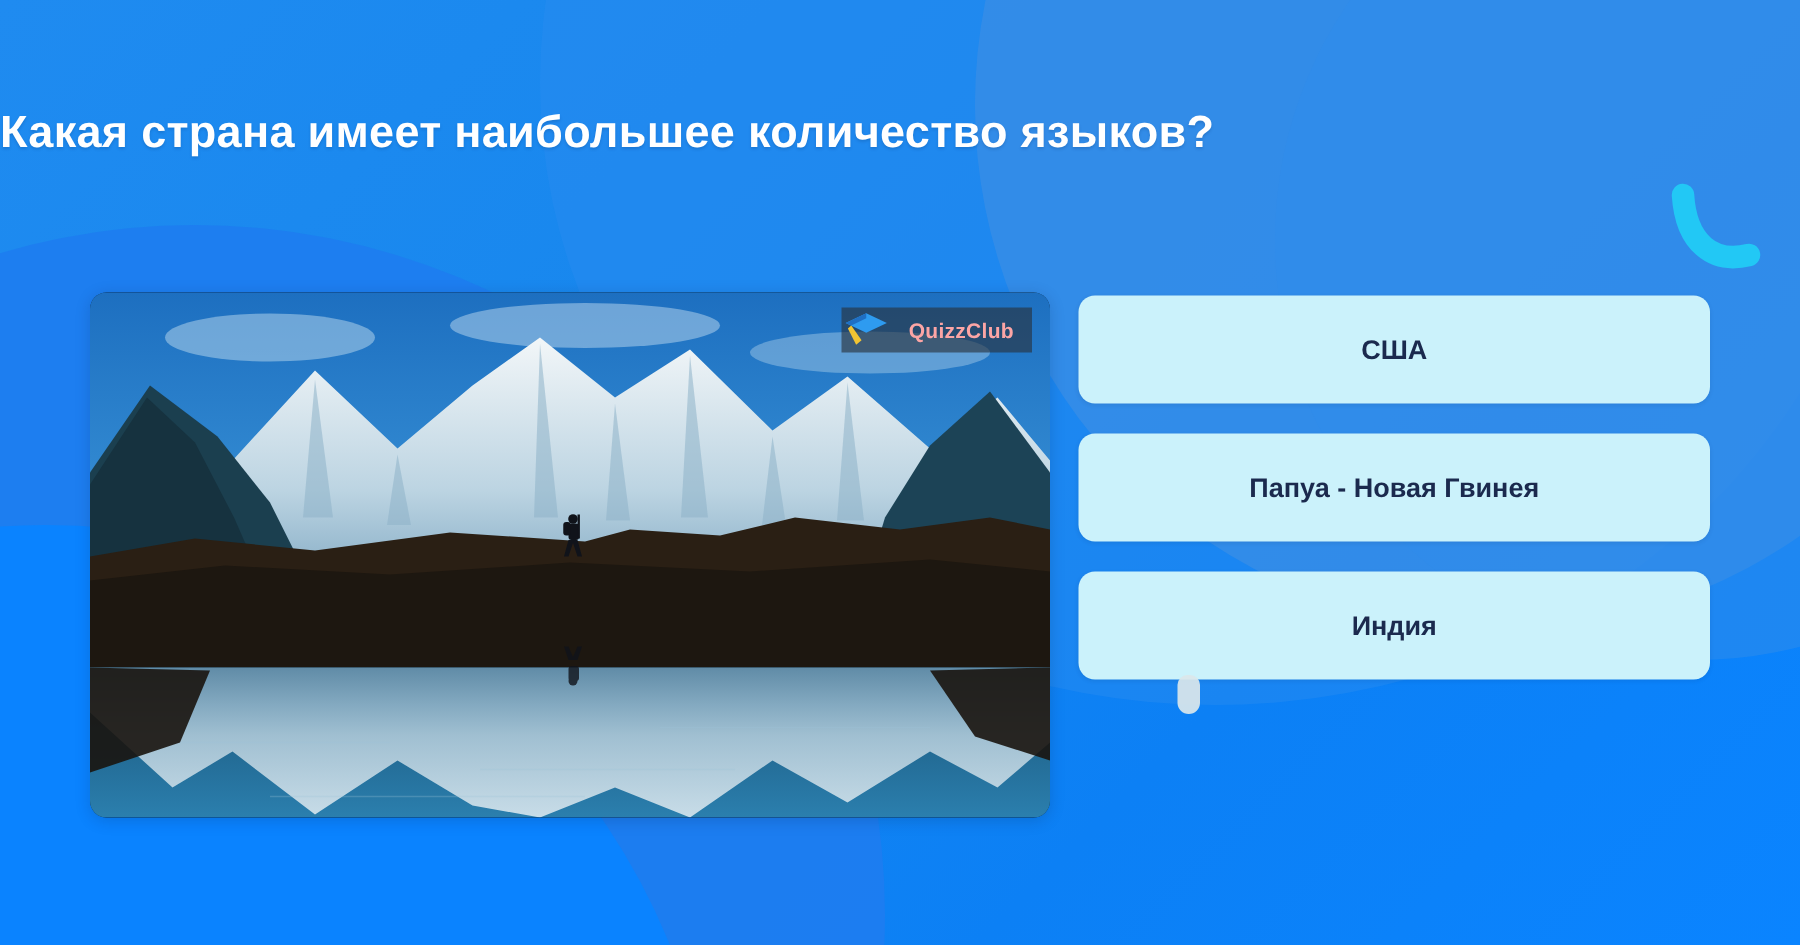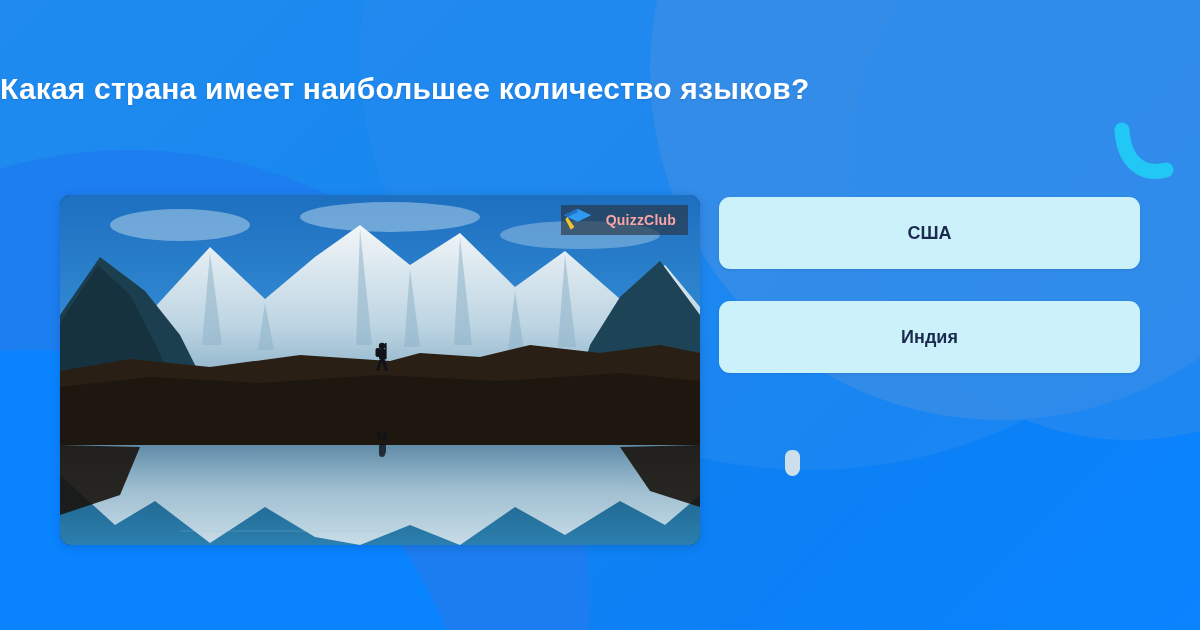--- a/index.html
+++ b/index.html
@@ -65,21 +65,21 @@
   }
   .badge-text{
     height:30px;padding:0 12px;background:rgba(40,48,58,.62);
     display:flex;align-items:center;
     color:#fca5a5;font-size:14px;font-weight:bold;letter-spacing:.2px;
   }
 
   
   .answers{position:absolute;left:719px;top:197px;width:421px;}
   .answer{
-    position:relative;height:72px;margin-bottom:32px;
+    position:relative;height:72px;margin-bottom:20px;
     background:#cbf2fb;border-radius:11px;
     display:flex;align-items:center;justify-content:center;
     color:#1b2a4e;font-size:18px;font-weight:bold;
     box-shadow:0 1px 3px rgba(0,30,70,.10);
   }
   .answer:last-child{margin-bottom:16px;}
 
   .cursor-marker{
     position:absolute;left:66px;top:452px;width:15px;height:26px;
     background:#dbe7ea;border-radius:7px 7px 8px 8px;opacity:.92;
@@ -197,18 +197,19 @@
           <path d="M4 9.6 L9.5 17.5 L6.6 19.8 L2.2 11.2 Z" fill="#f2c432"></path>
           <path d="M12 3 L1 8.2 L4 9.6 L12 5.7 Z" fill="#1f6fc4"></path>
         </svg>
       </div>
       <div class="badge-text">QuizzClub</div>
     </div>
   </div>
 
   <div class="answers">
     <div class="answer">США</div>
+    <div class="answer">Папуа - Новая Гвинея</div>
     <div class="answer">Индия</div>
   </div>
 
   <div class="cursor-marker" style="left:785px;top:450px;"></div>
 
 </div>
 
 </body></html>

